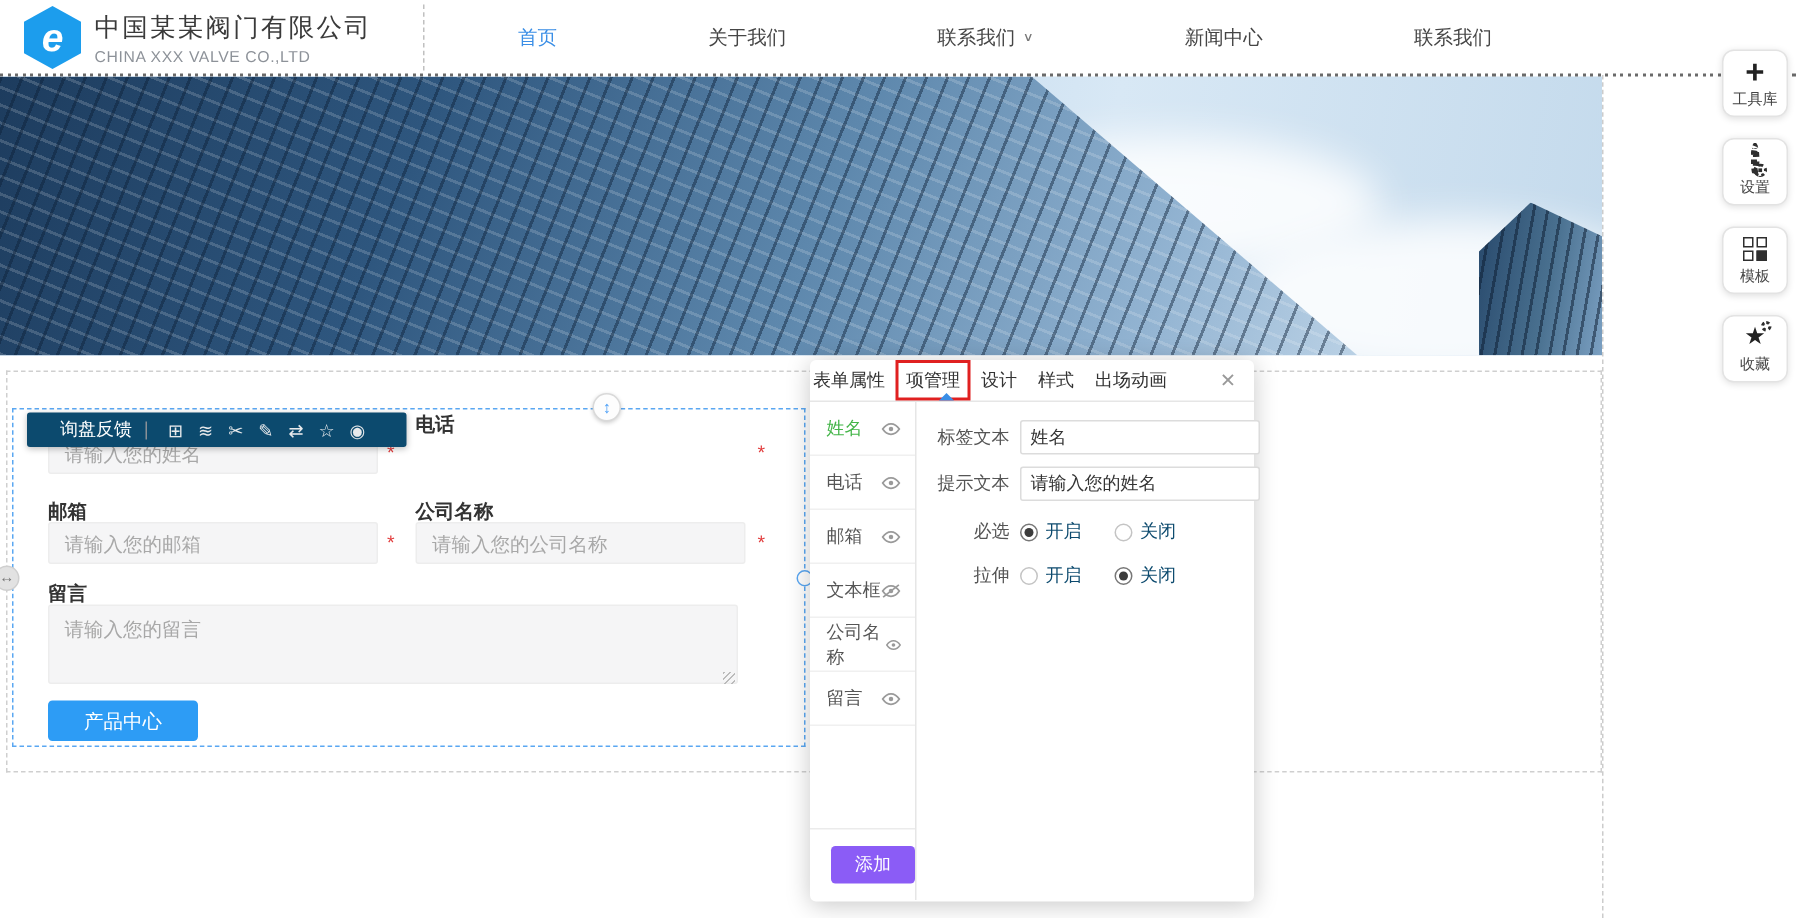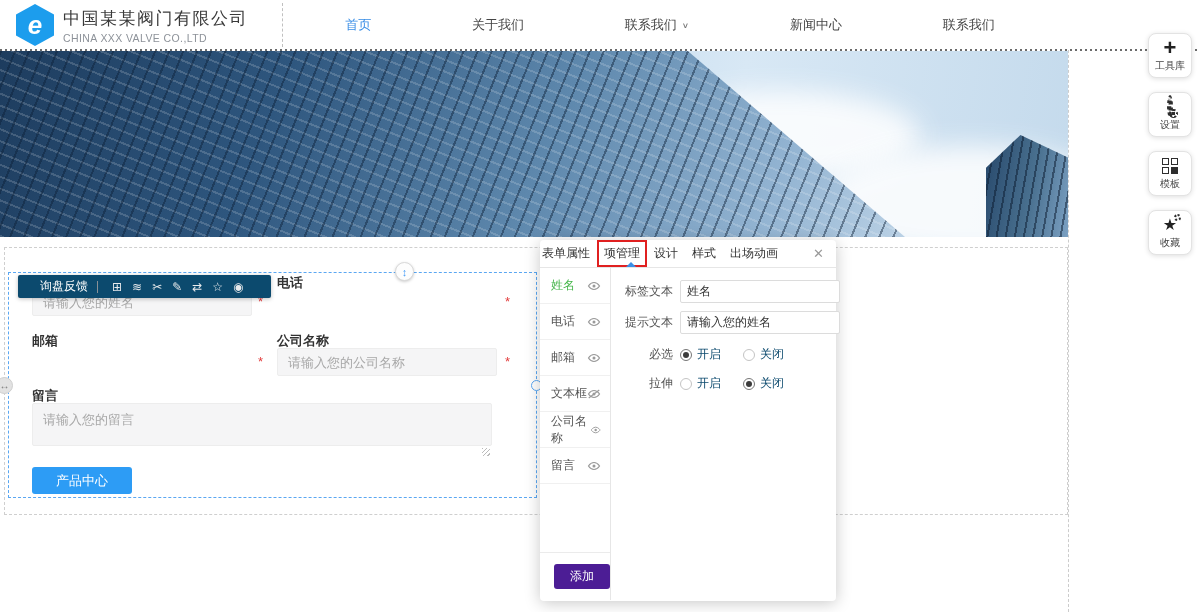--- a/index.html
+++ b/index.html
@@ -62,21 +62,21 @@
     background:#fff; border:1px solid #5aa7f2; z-index:12; cursor:ew-resize; }
 
   
   .form-area { position:absolute; left:8px; top:272px; width:529px; height:226px; z-index:11; }
   .f-label { position:absolute; font-size:13px; font-weight:600; color:#333; }
   .f-input { position:absolute; width:220px; height:28px; background:#f5f5f6; border:1px solid #ededed;
     border-radius:2px; padding-left:10px; font-size:13px; color:#333;
     font-family:"Liberation Sans","DejaVu Sans",sans-serif; }
   .f-input::placeholder, .f-textarea::placeholder { color:#a8a8a8; }
   .f-star { position:absolute; color:#e23c3c; font-size:13px; }
-  .f-textarea { position:absolute; left:24px; top:131px; width:460px; height:43px; background:#f5f5f6;
+  .f-textarea { position:absolute; left:24px; top:131px; width:460px; height:53px; background:#f5f5f6;
     border:1px solid #ededed; border-radius:2px; padding:7px 10px; font-size:13px; color:#333;
     resize:none; font-family:"Liberation Sans","DejaVu Sans",sans-serif; }
   .ta-grip { position:absolute; left:474px; top:176px; width:8px; height:8px;
     background:repeating-linear-gradient(135deg,#bbb 0 1px,transparent 1px 3px); }
   .f-submit { position:absolute; left:24px; top:195px; width:100px; height:27px; background:#2d9cf5;
     color:#fff; font-size:13px; border:none; border-radius:3px; cursor:pointer; }
 
   
   .qtoolbar { position:absolute; left:18px; top:275px; height:23px; background:#0c4a6e; border-radius:2px;
     display:flex; align-items:center; padding:0 22px; z-index:20; box-shadow:0 1px 4px rgba(0,0,0,.25); }
@@ -94,21 +94,21 @@
   .tab-close { margin-left:auto; color:#999; font-size:13px; cursor:pointer; }
   .tab-tri { position:absolute; left:86px; bottom:0; width:0; height:0;
     border-left:5px solid transparent; border-right:5px solid transparent; border-bottom:5px solid #3a8ee6; }
   .panel-body { display:flex; height:332px; }
   .plist { width:85px; border-right:1px solid #e6e6e6; display:flex; flex-direction:column; }
   .plist-item { height:36px; display:flex; align-items:center; justify-content:space-between;
     padding:0 9px 0 11px; border-bottom:1px solid #f0f0f0; font-size:12px; color:#555; cursor:pointer; }
   .plist-item.sel { color:#44b549; }
   .plist-spacer { flex:1; }
   .plist-footer { border-top:1px solid #ebebeb; padding:11px 0 0 14px; height:48px; }
-  .add-btn { width:56px; height:25px; background:#4c1d95; color:#fff; font-size:12px; border:none;
+  .add-btn { width:56px; height:25px; background:#8b5cf6; color:#fff; font-size:12px; border:none;
     border-radius:3px; cursor:pointer; }
   .pprops { flex:1; padding:12px 12px 0 10px; }
   .prow { display:flex; align-items:center; margin-bottom:8px; }
   .prow-label { width:52px; text-align:right; font-size:12px; color:#555; margin-right:7px; flex:none; }
   .p-input { width:160px; height:23px; border:1px solid #dcdcdc; border-radius:2px; padding-left:6px;
     font-size:12px; color:#333; font-family:"Liberation Sans","DejaVu Sans",sans-serif; }
   .prow.radios { margin-top:12px; margin-bottom:11px; }
   .opt { display:flex; align-items:center; margin-right:22px; cursor:pointer; }
   .radio { width:12px; height:12px; border:1px solid #c4c4c4; border-radius:50%; background:#fff;
     position:relative; flex:none; }
@@ -180,20 +180,21 @@
 
   <div class="form-area">
     <div class="f-label" style="left:24px; top:2px;">姓名</div>
     <input class="f-input" style="left: 24px; top: 16px;" placeholder="请输入您的姓名">
     <span class="f-star" style="left:250px; top:22px;">*</span>
 
     <div class="f-label" style="left:269px; top:2px;">电话</div>
     <span class="f-star" style="left:497px; top:22px;">*</span>
 
     <div class="f-label" style="left:24px; top:60px;">邮箱</div>
+    <input class="f-input" style="left: 24px; top: 76px;" placeholder="请输入您的邮箱">
     <span class="f-star" style="left:250px; top:82px;">*</span>
 
     <div class="f-label" style="left:269px; top:60px;">公司名称</div>
     <input class="f-input" style="left: 269px; top: 76px;" placeholder="请输入您的公司名称">
     <span class="f-star" style="left:497px; top:82px;">*</span>
 
     <div class="f-label" style="left:24px; top:115px;">留言</div>
     <textarea class="f-textarea" placeholder="请输入您的留言" style=""></textarea>
     <div class="ta-grip"></div>
     <button class="f-submit">产品中心</button>

